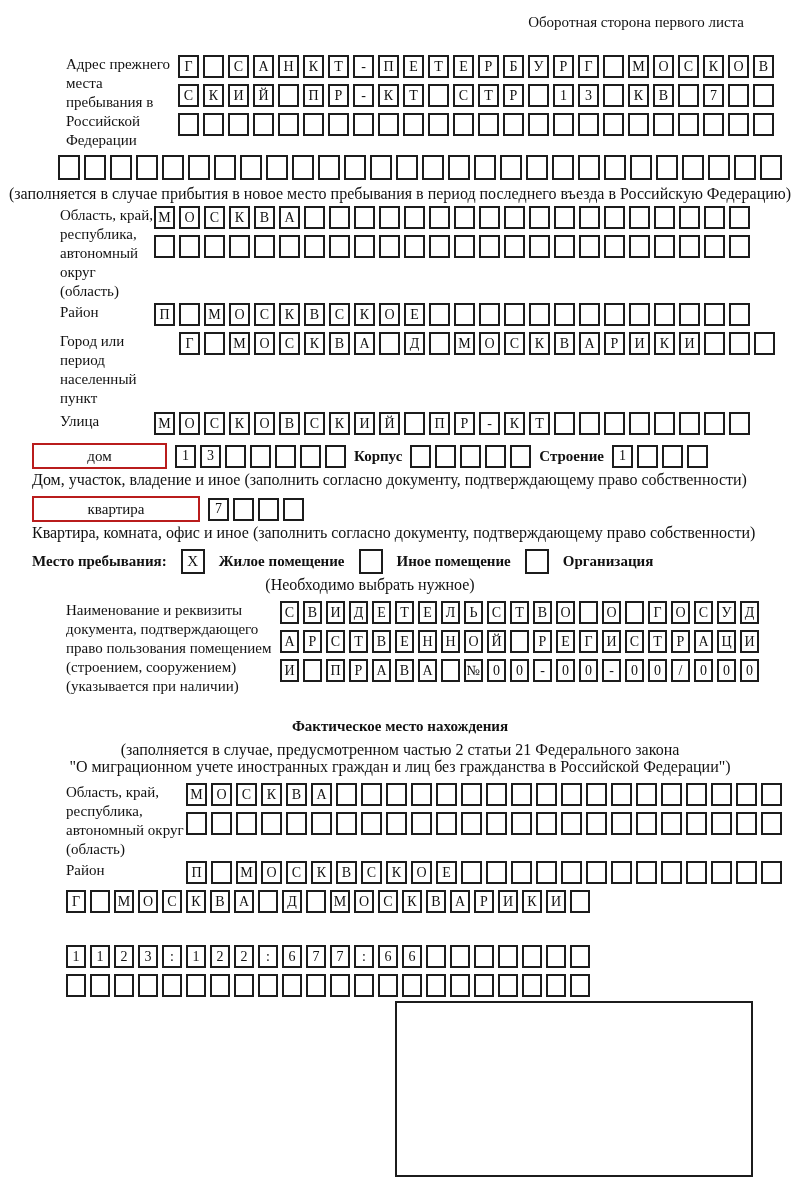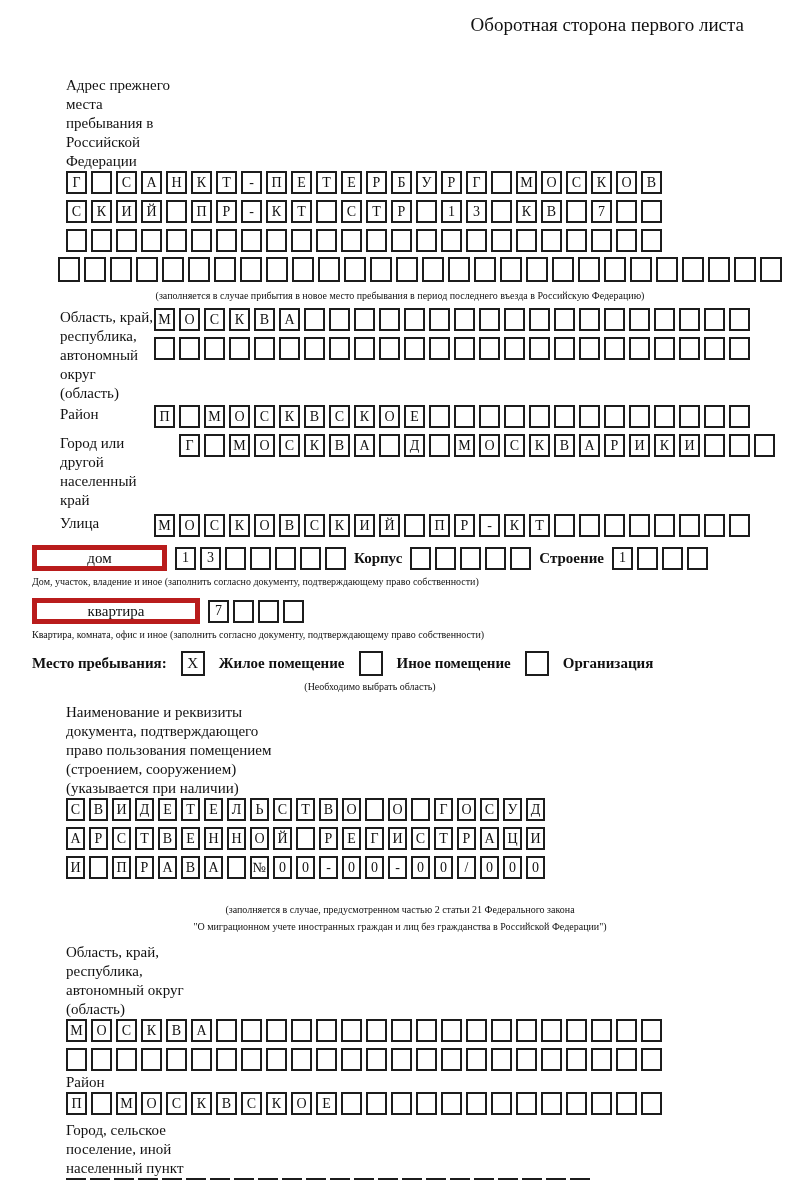--- a/index.html
+++ b/index.html
@@ -4,58 +4,58 @@
 <style>
   * { box-sizing: border-box; }
   html,body { margin:0; padding:0; }
   body {
     width:800px; height:1180px; overflow:hidden;
     background:#ffffff; color:#111;
     font-family:"Liberation Serif", "DejaVu Serif", serif;
   }
   .page { width:800px; height:1180px; padding-top:14px; position:relative; }
 
-  .header-note { text-align:right; padding-right:56px; font-size:19px; margin-bottom:40px; }
+  .header-note { text-align:right; padding-right:56px; font-size:15px; margin-bottom:24px; }
 
   .center { text-align:center; }
-  .note { font-size:10px; line-height:17px; }
+  .note { font-size:16px; line-height:17px; }
   h2.sec-title { font-size:15.5px; font-weight:bold; text-align:center; margin:8px 0 8px 0; }
   h3.sec-title { font-size:15px; font-weight:bold; text-align:center; margin:12px 0 6px 0; }
 
   .field { display:flex; align-items:flex-start; }
   .field .label { font-size:15px; line-height:19px; flex:none; }
 
   .stack { display:flex; flex-direction:column; gap:6px; }
 
   .cells { display:flex; gap:4px; }
   .cell {
     flex:none; width:21px; height:23px;
     border:2px solid #1c1c1c;
     display:inline-flex; align-items:center; justify-content:center;
     font-size:14px; font-weight:normal;
   }
   .cells.wide .cell { width:22px; height:25px; }
   .cells.small .cell { width:19px; }
   .cells.w20 .cell { width:20px; }
 
-  .ml66 { margin-left:66px;flex-direction:column; }
+  .ml66 { margin-left:66px; }
   .ml60 { margin-left:60px; }
   .ml32 { margin-left:32px; }
 
   .w112 { width:112px; }
   .w94  { width:94px; }
   .w120 { width:120px; }
   .w160 { width:162px; }
   .w212 { width:214px; padding-right:6px; }
 
   .addr { margin-bottom:5px; }
   .full-row { margin-left:58px; margin-bottom:5px; }
 
   .widebox {
-    border:5px solid #b91c1c; height:26px;
+    border:2px solid #b91c1c; height:26px;
     display:inline-flex; align-items:center; justify-content:center;
     font-size:15px; flex:none;
   }
   .inline-row { display:flex; align-items:center; gap:8px; }
   .inline-row .inline-label { font-size:15px;font-weight:bold; }
 
   .checkbox {
     flex:none; width:24px; height:25px; border:2px solid #1c1c1c;
     display:inline-flex; align-items:center; justify-content:center;
     font-size:15px;
@@ -275,21 +275,21 @@
         <span class="cell"></span>
         <span class="cell"></span>
         <span class="cell"></span>
         <span class="cell"></span>
         <span class="cell"></span>
         <span class="cell"></span>
       </div>
   </section>
 
   <section class="field ml60 mb4">
-    <div class="label w94">Город или другой населенный край</div>
+    <div class="label w94">Город или период населенный пункт</div>
     <div class="cells indent25">
         <span class="cell">Г</span>
         <span class="cell"></span>
         <span class="cell">М</span>
         <span class="cell">О</span>
         <span class="cell">С</span>
         <span class="cell">К</span>
         <span class="cell">В</span>
         <span class="cell">А</span>
         <span class="cell"></span>
@@ -383,21 +383,21 @@
 
   <div class="inline-row ml32 mb2" style="gap:14px;">
     <span class="inline-label">Место пребывания:</span>
     <span class="checkbox">X</span>
     <span class="inline-label">Жилое помещение</span>
     <span class="checkbox"></span>
     <span class="inline-label">Иное помещение</span>
     <span class="checkbox"></span>
     <span class="inline-label">Организация</span>
   </div>
-  <div class="note mb8" style="width:740px; text-align:center;">(Необходимо выбрать область)</div>
+  <div class="note mb8" style="width:740px; text-align:center;">(Необходимо выбрать нужное)</div>
 
   <section class="field ml66 mb10">
     <div class="label w212">Наименование и реквизиты документа, подтверждающего право пользования помещением (строением, сооружением) (указывается при наличии)</div>
     <div class="stack">
       <div class="cells small">
           <span class="cell">С</span>
           <span class="cell">В</span>
           <span class="cell">И</span>
           <span class="cell">Д</span>
           <span class="cell">Е</span>
@@ -460,20 +460,21 @@
           <span class="cell">0</span>
           <span class="cell">0</span>
           <span class="cell">/</span>
           <span class="cell">0</span>
           <span class="cell">0</span>
           <span class="cell">0</span>
         </div>
     </div>
   </section>
 
+  <h3 class="sec-title">Фактическое место нахождения</h3>
   <div class="note center">(заполняется в случае, предусмотренном частью 2 статьи 21 Федерального закона</div>
   <div class="note center mb8">"О миграционном учете иностранных граждан и лиц без гражданства в Российской Федерации")</div>
 
   <section class="field ml66 mb2">
     <div class="label w120">Область, край, республика, автономный округ (область)</div>
     <div class="stack">
       <div class="cells">
           <span class="cell">М</span>
           <span class="cell">О</span>
           <span class="cell">С</span>
@@ -552,21 +553,20 @@
         <span class="cell"></span>
         <span class="cell"></span>
         <span class="cell"></span>
         <span class="cell"></span>
         <span class="cell"></span>
         <span class="cell"></span>
       </div>
   </section>
 
   <section class="field ml66 mb6">
-    <div class="label w160">Город, сельское поселение, иной населенный пункт</div>
     <div class="cells w20">
         <span class="cell">Г</span>
         <span class="cell"></span>
         <span class="cell">М</span>
         <span class="cell">О</span>
         <span class="cell">С</span>
         <span class="cell">К</span>
         <span class="cell">В</span>
         <span class="cell">А</span>
         <span class="cell"></span>

